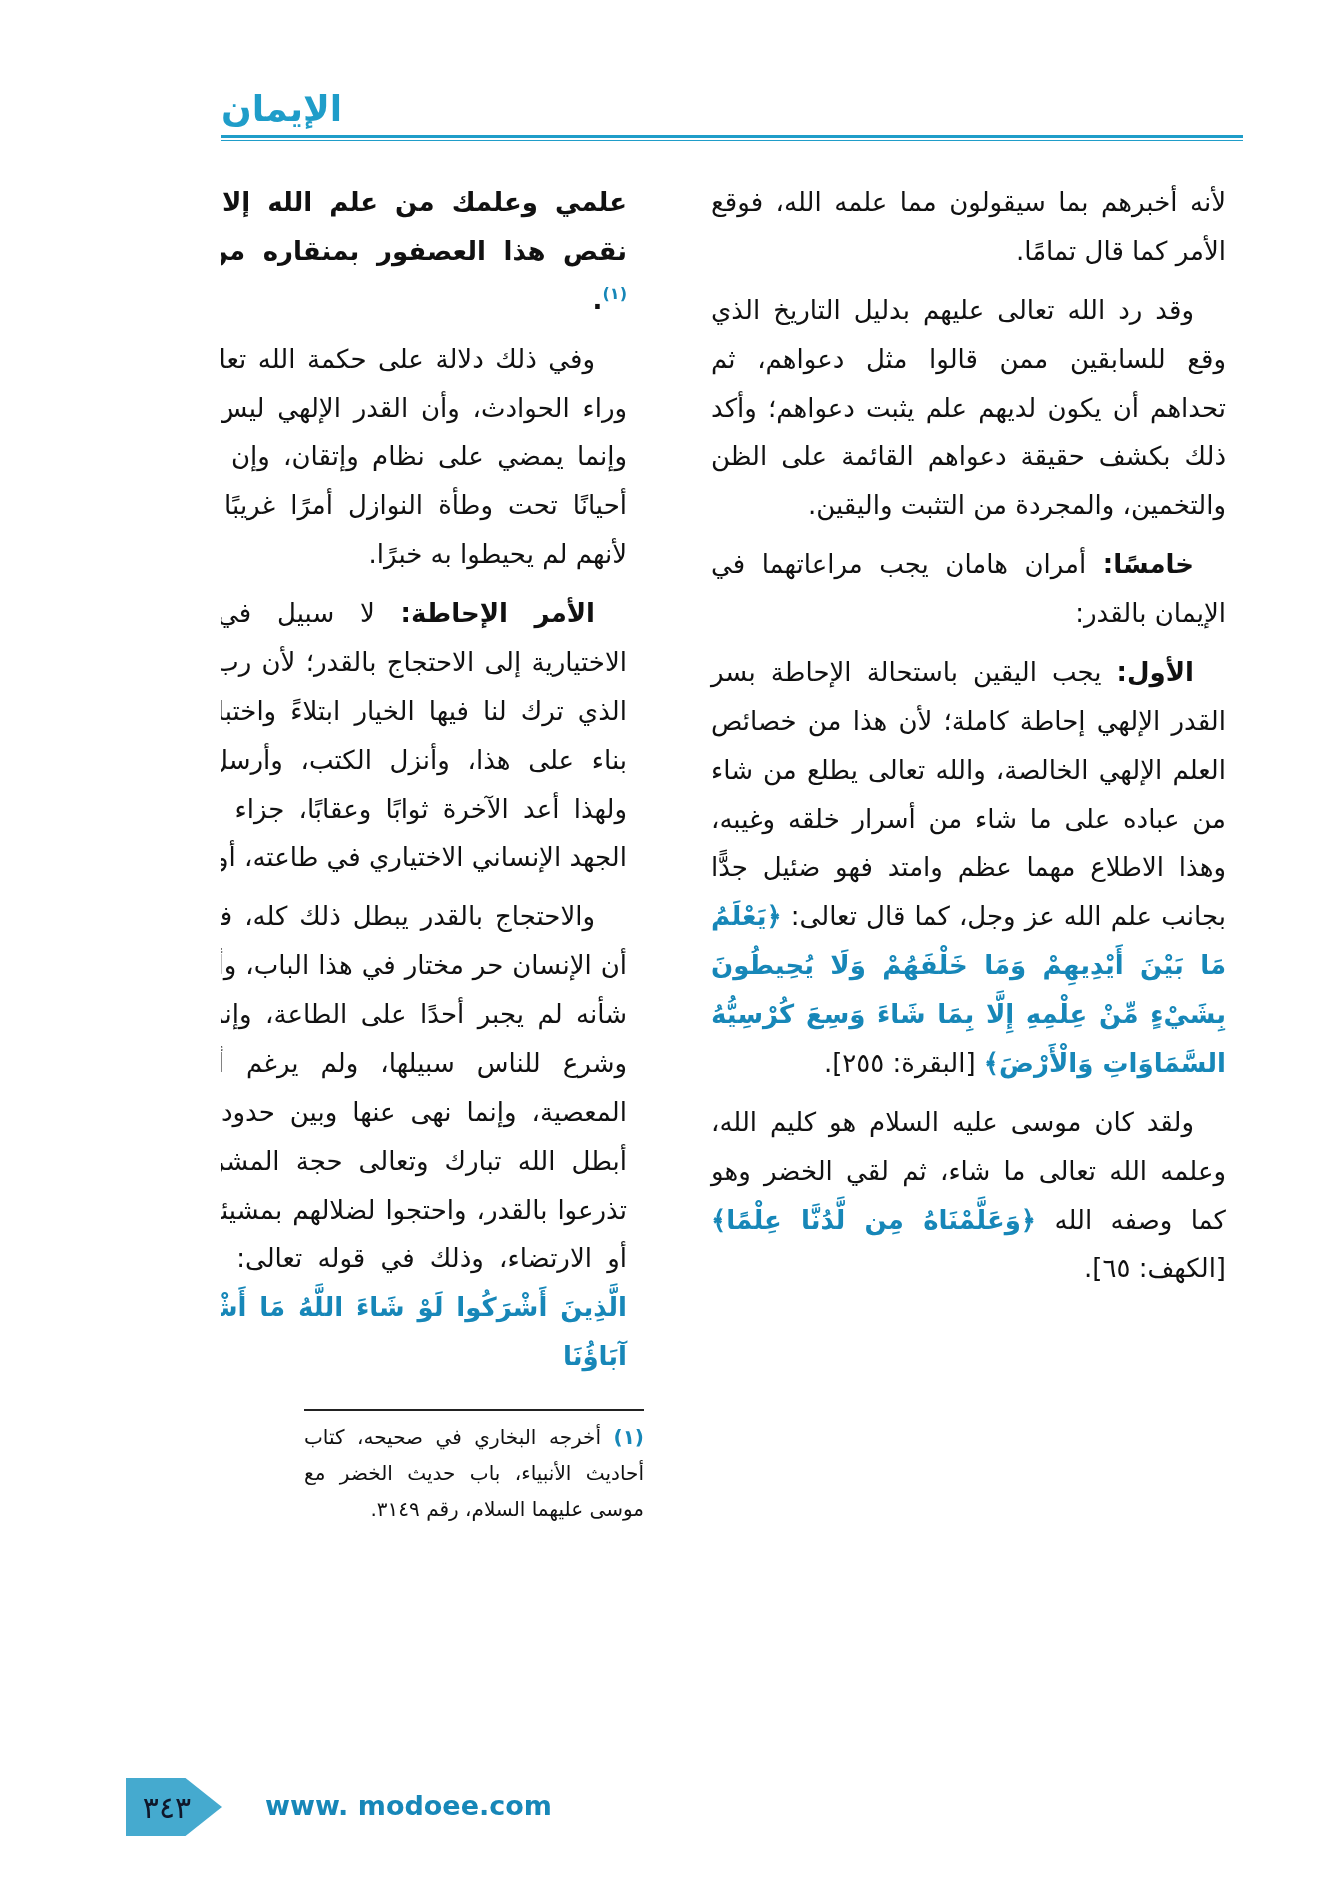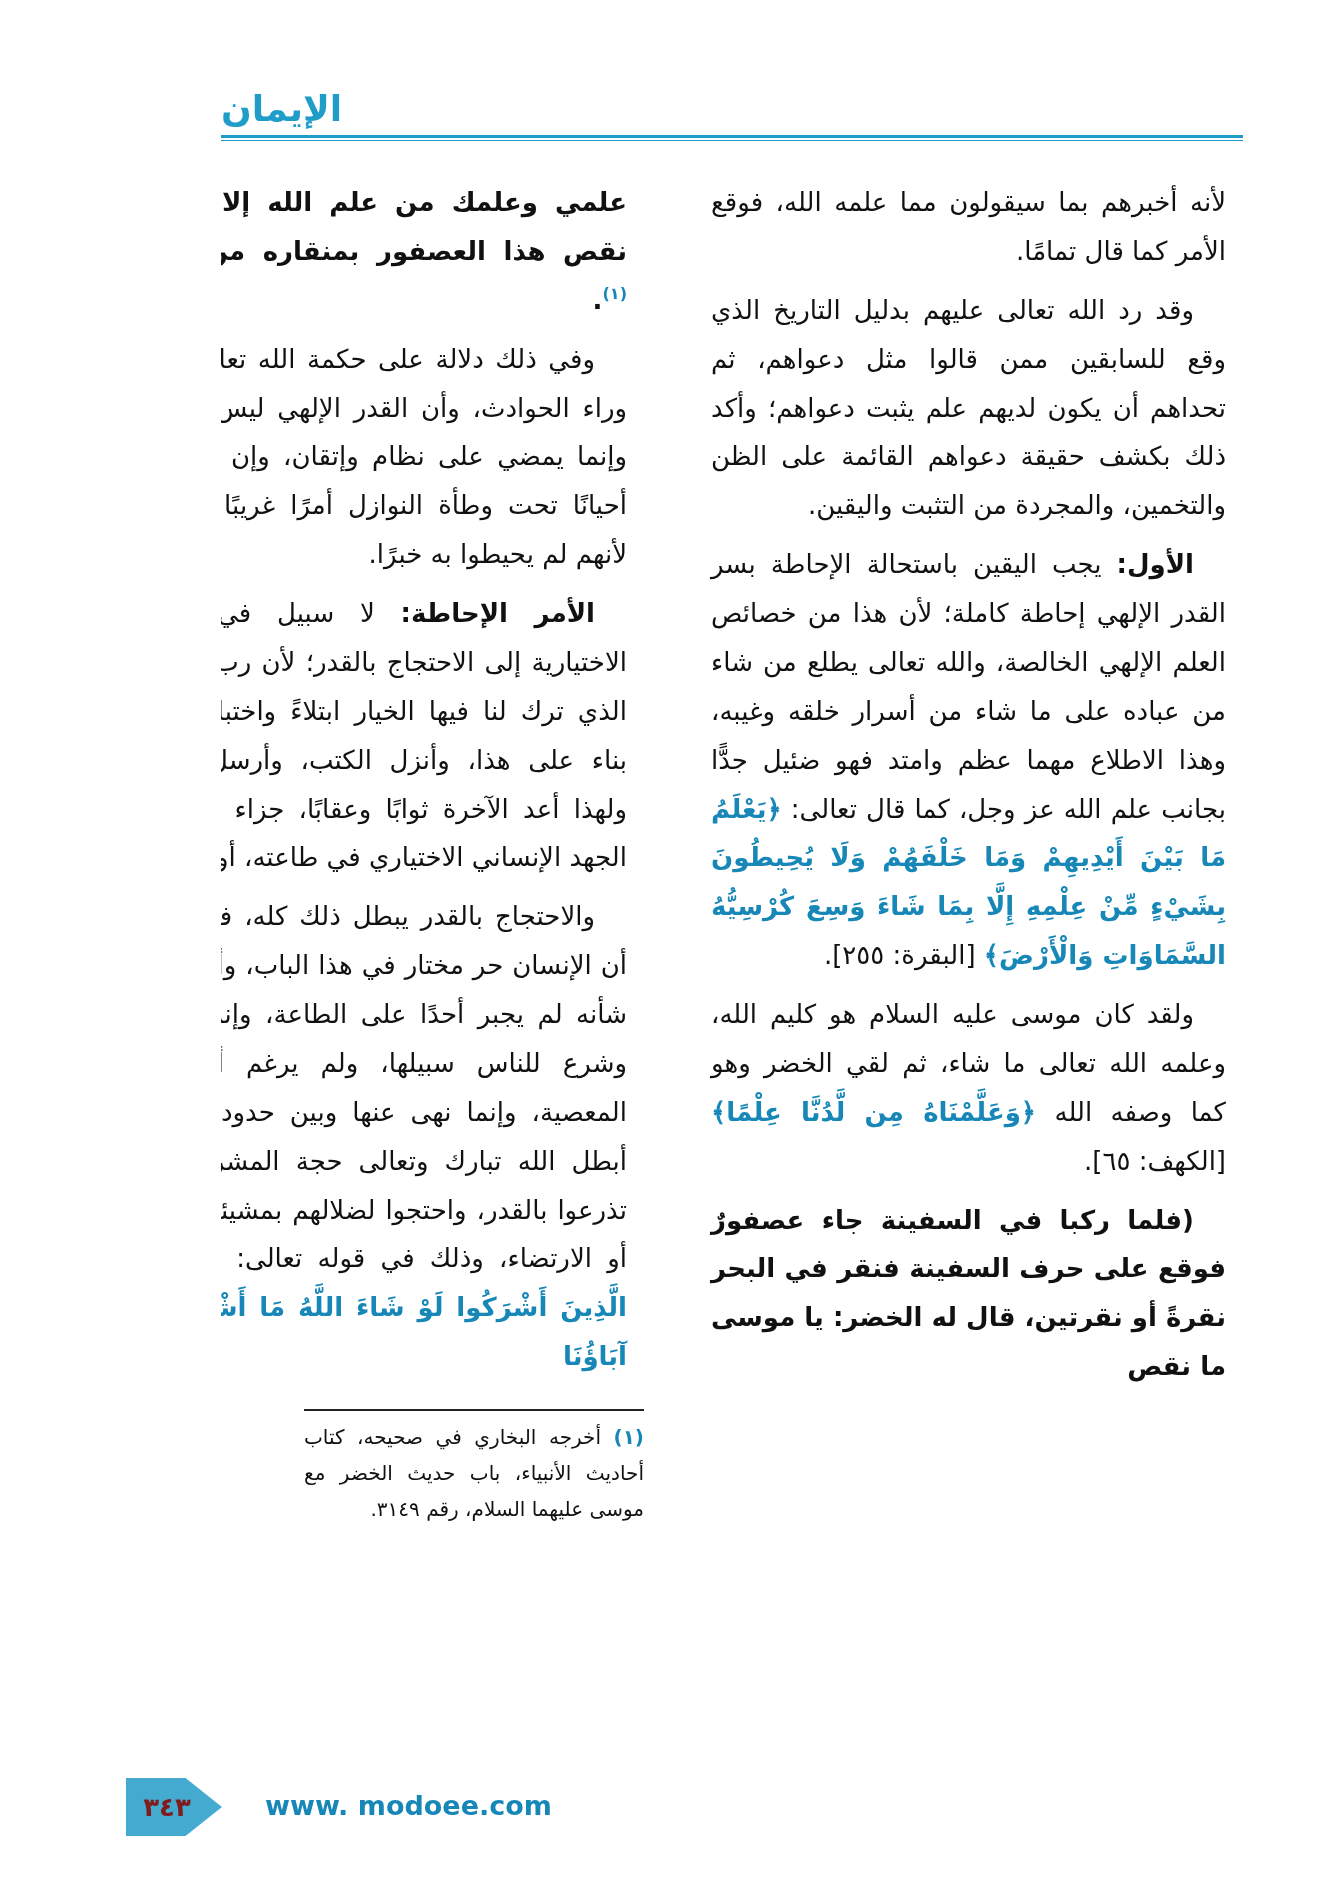--- a/index.html
+++ b/index.html
@@ -63,43 +63,43 @@
   .fn-marker{color:var(--quran);font-weight:bold;font-size:20px;vertical-align:baseline;}
   
   .page-footer{position:absolute;left:0;bottom:48px;right:0;height:64px;direction:ltr;}
   .page-badge{
     position:absolute;left:0;top:0;width:96px;height:58px;
     background:var(--badge);
     -webkit-clip-path:polygon(0 0,62% 0,100% 50%,62% 100%,0 100%);
     clip-path:polygon(0 0,62% 0,100% 50%,62% 100%,0 100%);
     display:flex;align-items:center;justify-content:center;
   }
-  .page-badge span{color:#7f1d1d;font-size:26px;font-weight:bold;padding-right:14px;}
+  .page-badge span{color:#0f172a;font-size:30px;font-weight:normal;padding-right:14px;}
   .website{
     position:absolute;left:132px;top:12px;
     color:var(--quran);font-size:27px;font-weight:bold;direction:ltr;margin-left:7px;
   }
 </style>
 </head>
 <body>
 
 <div class="page">
 
   <header class="page-header">
     <div class="header-title">الإيمان</div>
     <div class="header-rule"></div>
   </header>
 
   <main class="columns">
     <section class="col" id="col-right">
         <p class="para"><span class="seg-n">لأنه أخبرهم بما سيقولون مما علمه الله، فوقع الأمر كما قال تمامًا.</span></p>
         <p class="para indent"><span class="seg-n">وقد رد الله تعالى عليهم بدليل التاريخ الذي وقع للسابقين ممن قالوا مثل دعواهم، ثم تحداهم أن يكون لديهم علم يثبت دعواهم؛ وأكد ذلك بكشف حقيقة دعواهم القائمة على الظن والتخمين، والمجردة من التثبت واليقين.</span></p>
+        <p class="para indent"><span class="seg-b">خامسًا:</span><span class="seg-n"> أمران هامان يجب مراعاتهما في الإيمان بالقدر:</span></p>
         <p class="para indent"><span class="seg-b">الأول:</span><span class="seg-n"> يجب اليقين باستحالة الإحاطة بسر القدر الإلهي إحاطة كاملة؛ لأن هذا من خصائص العلم الإلهي الخالصة، والله تعالى يطلع من شاء من عباده على ما شاء من أسرار خلقه وغيبه، وهذا الاطلاع مهما عظم وامتد فهو ضئيل جدًّا بجانب علم الله عز وجل، كما قال تعالى: </span><span class="seg-q">﴿يَعْلَمُ مَا بَيْنَ أَيْدِيهِمْ وَمَا خَلْفَهُمْ وَلَا يُحِيطُونَ بِشَيْءٍ مِّنْ عِلْمِهِ إِلَّا بِمَا شَاءَ وَسِعَ كُرْسِيُّهُ السَّمَاوَاتِ وَالْأَرْضَ﴾</span><span class="seg-n"> [البقرة: ٢٥٥].</span></p>
         <p class="para indent"><span class="seg-n">ولقد كان موسى عليه السلام هو كليم الله، وعلمه الله تعالى ما شاء، ثم لقي الخضر وهو كما وصفه الله </span><span class="seg-q">﴿وَعَلَّمْنَاهُ مِن لَّدُنَّا عِلْمًا﴾</span><span class="seg-n"> [الكهف: ٦٥].</span></p>
-        <p class="para indent"><span class="seg-h">(فلما ركبا في السفينة جاء عصفورٌ فوقع على حرف السفينة فنقر في البحر نقرةً أو نقرتين، قال له الخضر: يا موسى ما نقص</span></p>
       </section>
     <section class="col" id="col-left">
       <div id="col-left-paras">
           <p class="para"><span class="seg-h">علمي وعلمك من علم الله إلا مثل ما نقص هذا العصفور بمنقاره من البحر) </span><span class="seg-f">(١)</span><span class="seg-h">.</span></p>
           <p class="para indent"><span class="seg-n">وفي ذلك دلالة على حكمة الله تعالى البالغة وراء الحوادث، وأن القدر الإلهي ليس عشوائيًّا، وإنما يمضي على نظام وإتقان، وإن بدا للناس أحيانًا تحت وطأة النوازل أمرًا غريبًا مستنكرًا؛ لأنهم لم يحيطوا به خبرًا.</span></p>
           <p class="para indent"><span class="seg-b">الأمر الإحاطة:</span><span class="seg-n"> لا سبيل في الأعمال الاختيارية إلى الاحتجاج بالقدر؛ لأن رب القدر هو الذي ترك لنا فيها الخيار ابتلاءً واختبارًا، وكلفنا بناء على هذا، وأنزل الكتب، وأرسل الرسل، ولهذا أعد الآخرة ثوابًا وعقابًا، جزاء وفاقًا لهذا الجهد الإنساني الاختياري في طاعته، أو معصيته.</span></p>
           <p class="para indent"><span class="seg-n">والاحتجاج بالقدر يبطل ذلك كله، فعلمنا يقينًا أن الإنسان حر مختار في هذا الباب، وأن الله عز شأنه لم يجبر أحدًا على الطاعة، وإنما أمر بها وشرع للناس سبيلها، ولم يرغم أحدًا على المعصية، وإنما نهى عنها وبين حدودها؛ ولذلك أبطل الله تبارك وتعالى حجة المشركين حين تذرعوا بالقدر، واحتجوا لضلالهم بمشيئة الاقتضاء أو الارتضاء، وذلك في قوله تعالى: </span><span class="seg-q">﴿سَيَقُولُ الَّذِينَ أَشْرَكُوا لَوْ شَاءَ اللَّهُ مَا أَشْرَكْنَا وَلَا آبَاؤُنَا</span></p>
         </div>
       <div class="footnote">
         <div class="footnote-rule"></div>

